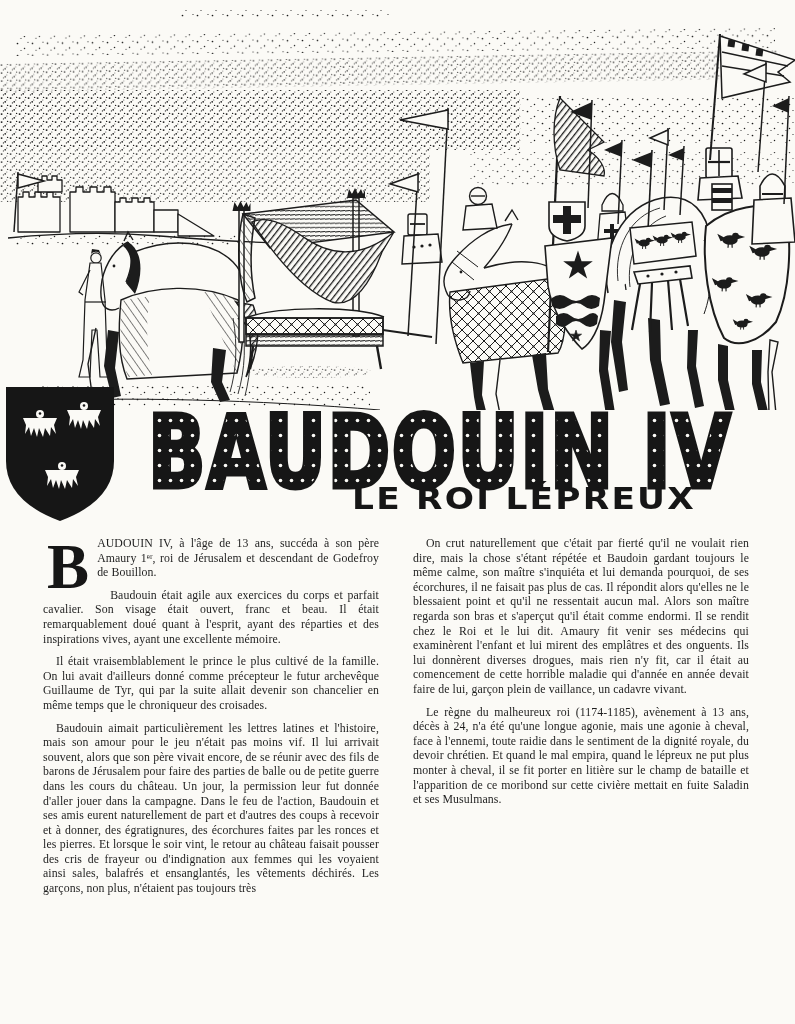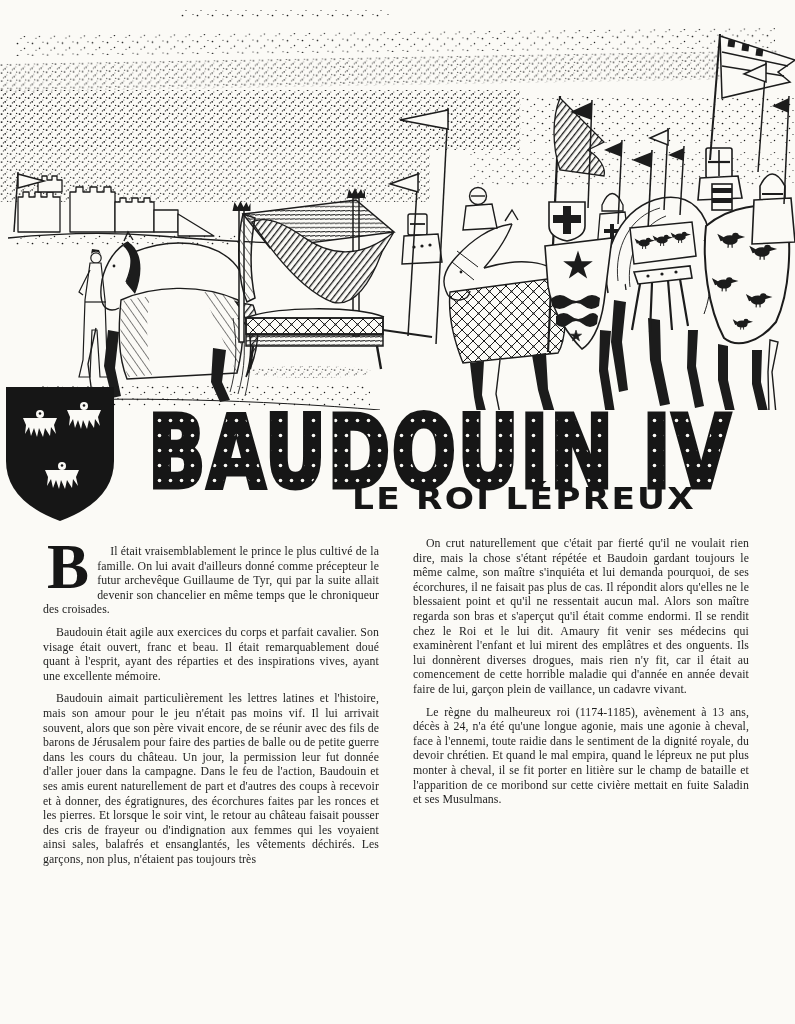--- a/index.html
+++ b/index.html
@@ -304,23 +304,23 @@
       <use href="#crestEagle" transform="translate(40,44)"></use>
       <use href="#crestEagle" transform="translate(84,36)"></use>
       <use href="#crestEagle" transform="translate(62,96)"></use>
     </g>
     <text x="148" y="104" font-family="DejaVu Sans, sans-serif" font-weight="bold" font-size="100" letter-spacing="2" textLength="584" lengthAdjust="spacingAndGlyphs" fill="url(#titleFill)" stroke="#161616" stroke-width="5" paint-order="stroke fill">BAUDOUIN IV</text>
     <text x="352" y="126" font-family="DejaVu Sans, sans-serif" font-weight="bold" font-size="31" letter-spacing="2" textLength="344" lengthAdjust="spacingAndGlyphs" fill="#161616">LE ROI LÉPREUX</text>
   </svg>
 
   <div class="body-text">
     <div class="col">
-      <p class="lead"><span class="dropcap">B</span></p>
+      <p class="lead"><span class="dropcap">B</span><span>AUDOUIN IV, à l'âge de 13 ans, succéda à son père Amaury 1ᵉʳ, roi de Jérusalem et descendant de Godefroy de Bouillon.</span></p>
+      <p>Baudouin était agile aux exercices du corps et parfait cavalier. Son visage était ouvert, franc et beau. Il était remarquablement doué quant à l'esprit, ayant des réparties et des inspirations vives, ayant une excellente mémoire.</p>
       <p>Il était vraisemblablement le prince le plus cultivé de la famille. On lui avait d'ailleurs donné comme précepteur le futur archevêque Guillaume de Tyr, qui par la suite allait devenir son chancelier en même temps que le chroniqueur des croisades.</p>
-      <p>Baudouin était agile aux exercices du corps et parfait cavalier. Son visage était ouvert, franc et beau. Il était remarquablement doué quant à l'esprit, ayant des réparties et des inspirations vives, ayant une excellente mémoire.</p>
       <p>Baudouin aimait particulièrement les lettres latines et l'histoire, mais son amour pour le jeu n'était pas moins vif. Il lui arrivait souvent, alors que son père vivait encore, de se réunir avec des fils de barons de Jérusalem pour faire des parties de balle ou de petite guerre dans les cours du château. Un jour, la permission leur fut donnée d'aller jouer dans la campagne. Dans le feu de l'action, Baudouin et ses amis eurent naturellement de part et d'autres des coups à recevoir et à donner, des égratignures, des écorchures faites par les ronces et les pierres. Et lorsque le soir vint, le retour au château faisait pousser des cris de frayeur ou d'indignation aux femmes qui les voyaient ainsi sales, balafrés et ensanglantés, les vêtements déchirés. Les garçons, non plus, n'étaient pas toujours très</p>
     </div>
     <div class="col">
       <p>On crut naturellement que c'était par fierté qu'il ne voulait rien dire, mais la chose s'étant répétée et Baudoin gardant toujours le même calme, son maître s'inquiéta et lui demanda pourquoi, de ses écorchures, il ne faisait pas plus de cas. Il répondit alors qu'elles ne le blessaient point et qu'il ne ressentait aucun mal. Alors son maître regarda son bras et s'aperçut qu'il était comme endormi. Il se rendit chez le Roi et le lui dit. Amaury fit venir ses médecins qui examinèrent l'enfant et lui mirent des emplâtres et des onguents. Ils lui donnèrent diverses drogues, mais rien n'y fit, car il était au comencement de cette horrible maladie qui d'année en année devait faire de lui, garçon plein de vaillance, un cadavre vivant.</p>
       <p>Le règne du malheureux roi (1174-1185), avènement à 13 ans, décès à 24, n'a été qu'une longue agonie, mais une agonie à cheval, face à l'ennemi, toute raidie dans le sentiment de la dignité royale, du devoir chrétien. Et quand le mal empira, quand le lépreux ne put plus monter à cheval, il se fit porter en litière sur le champ de bataille et l'apparition de ce moribond sur cette civière mettait en fuite Saladin et ses Musulmans.</p>
     </div>
   </div>
 
 </div>
 

